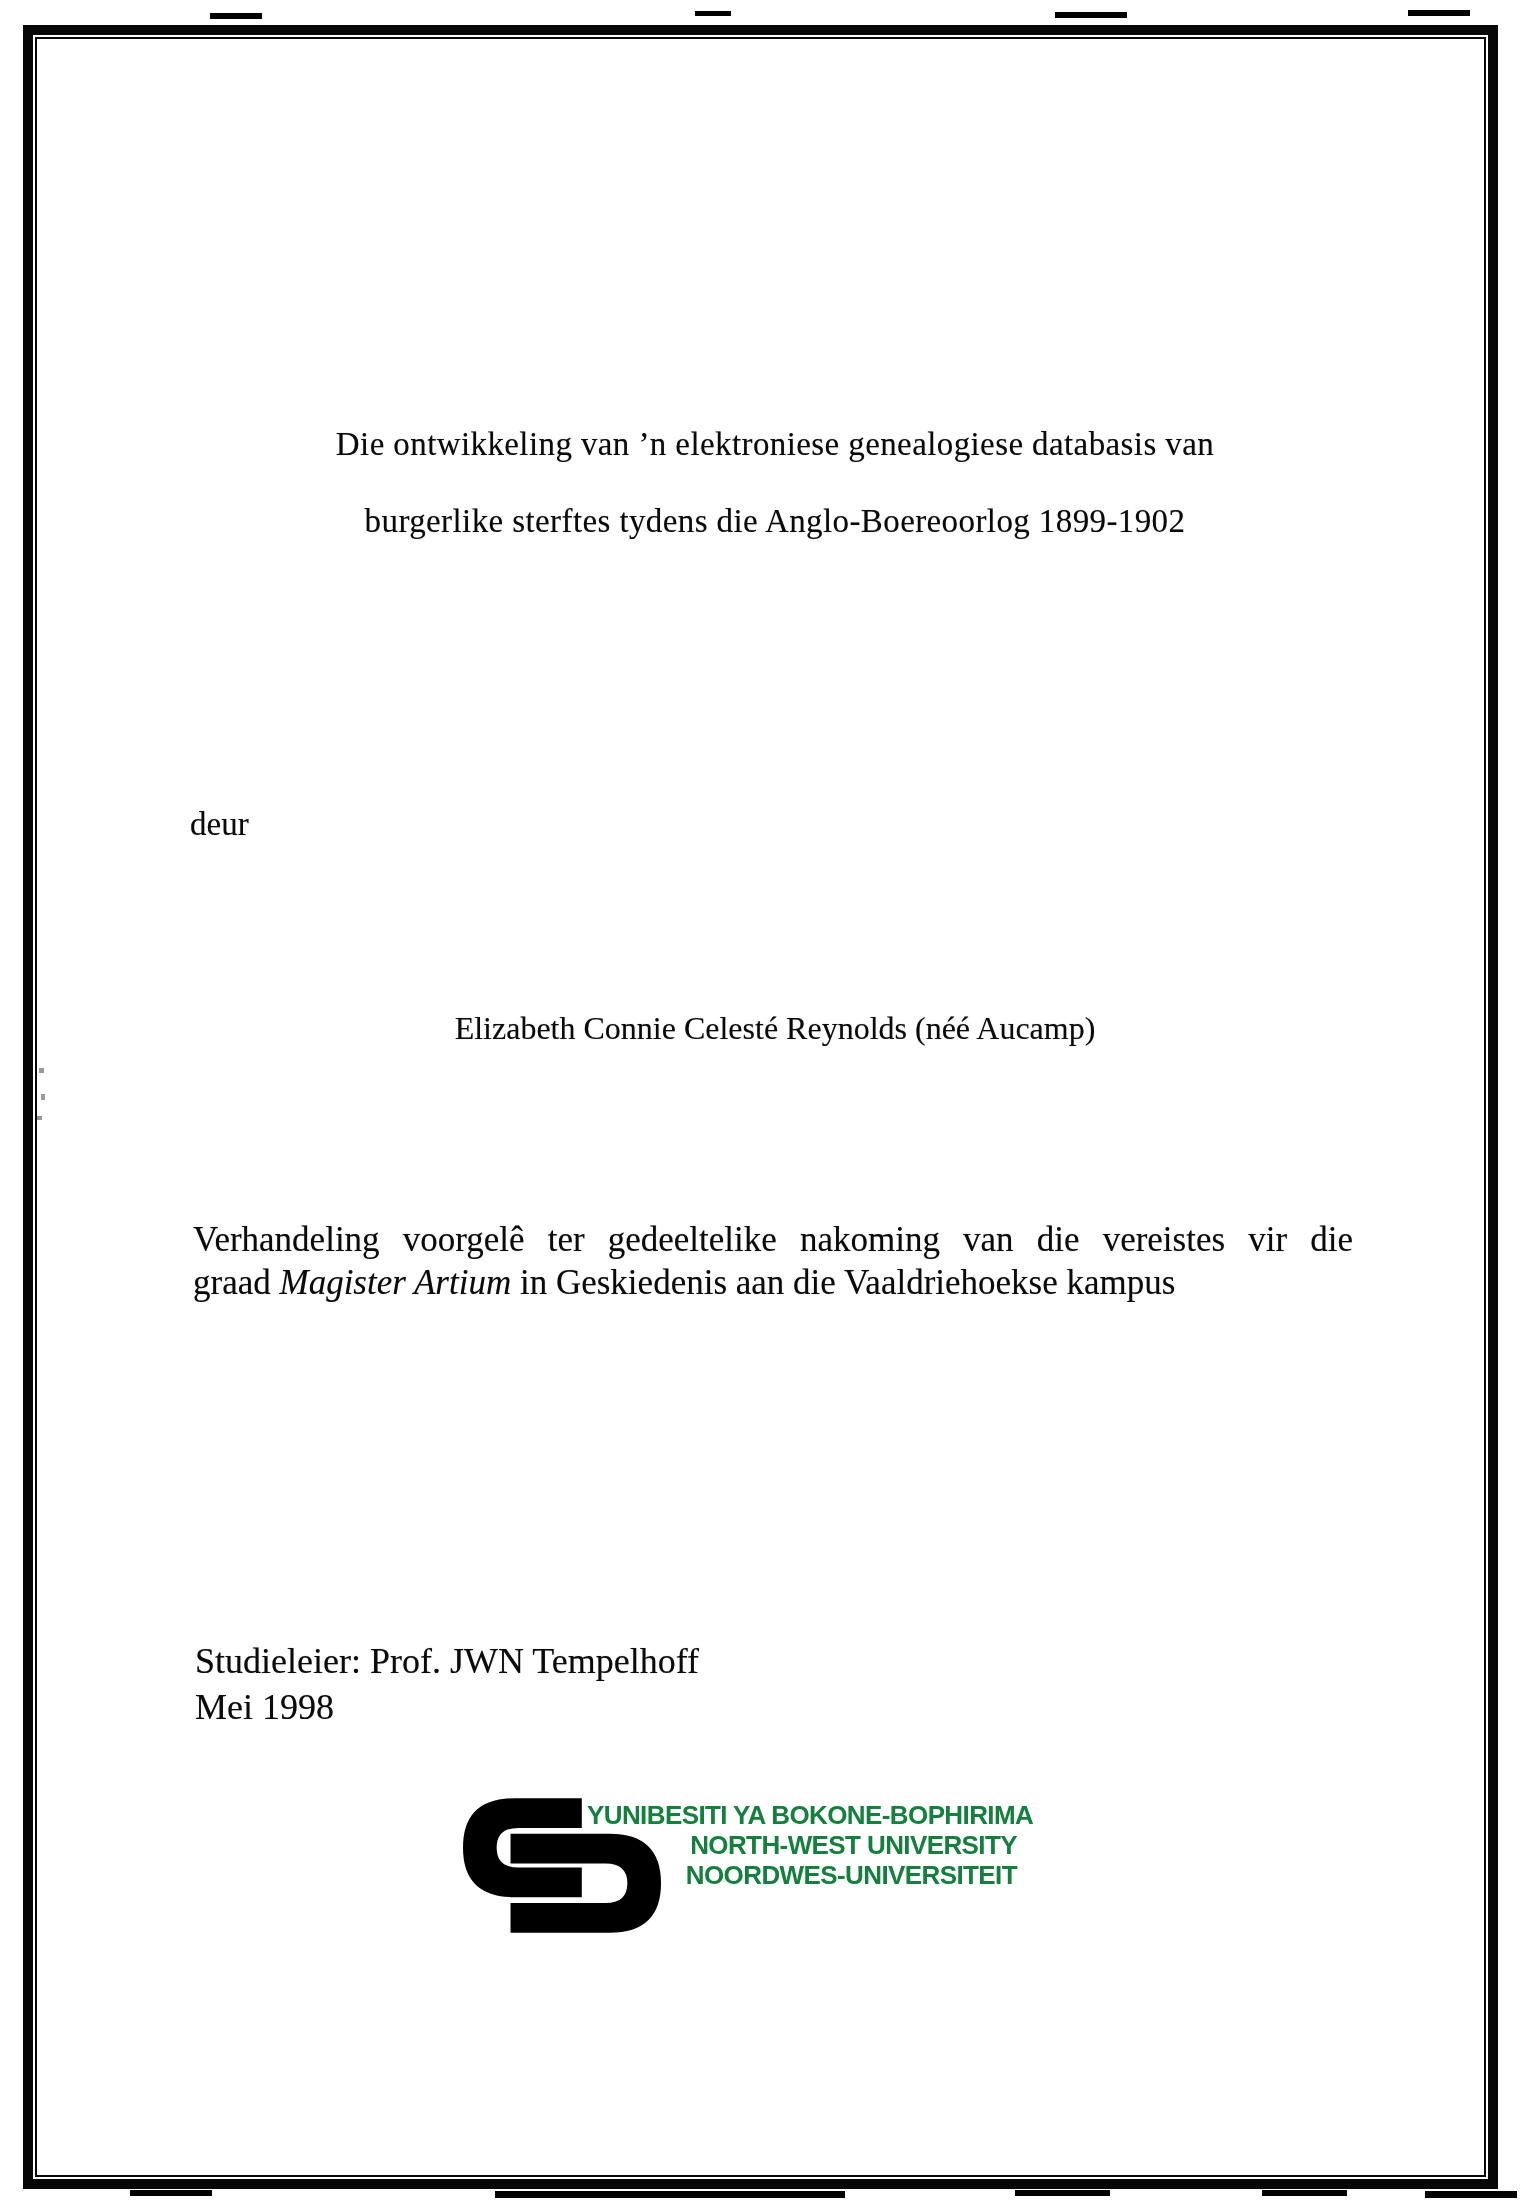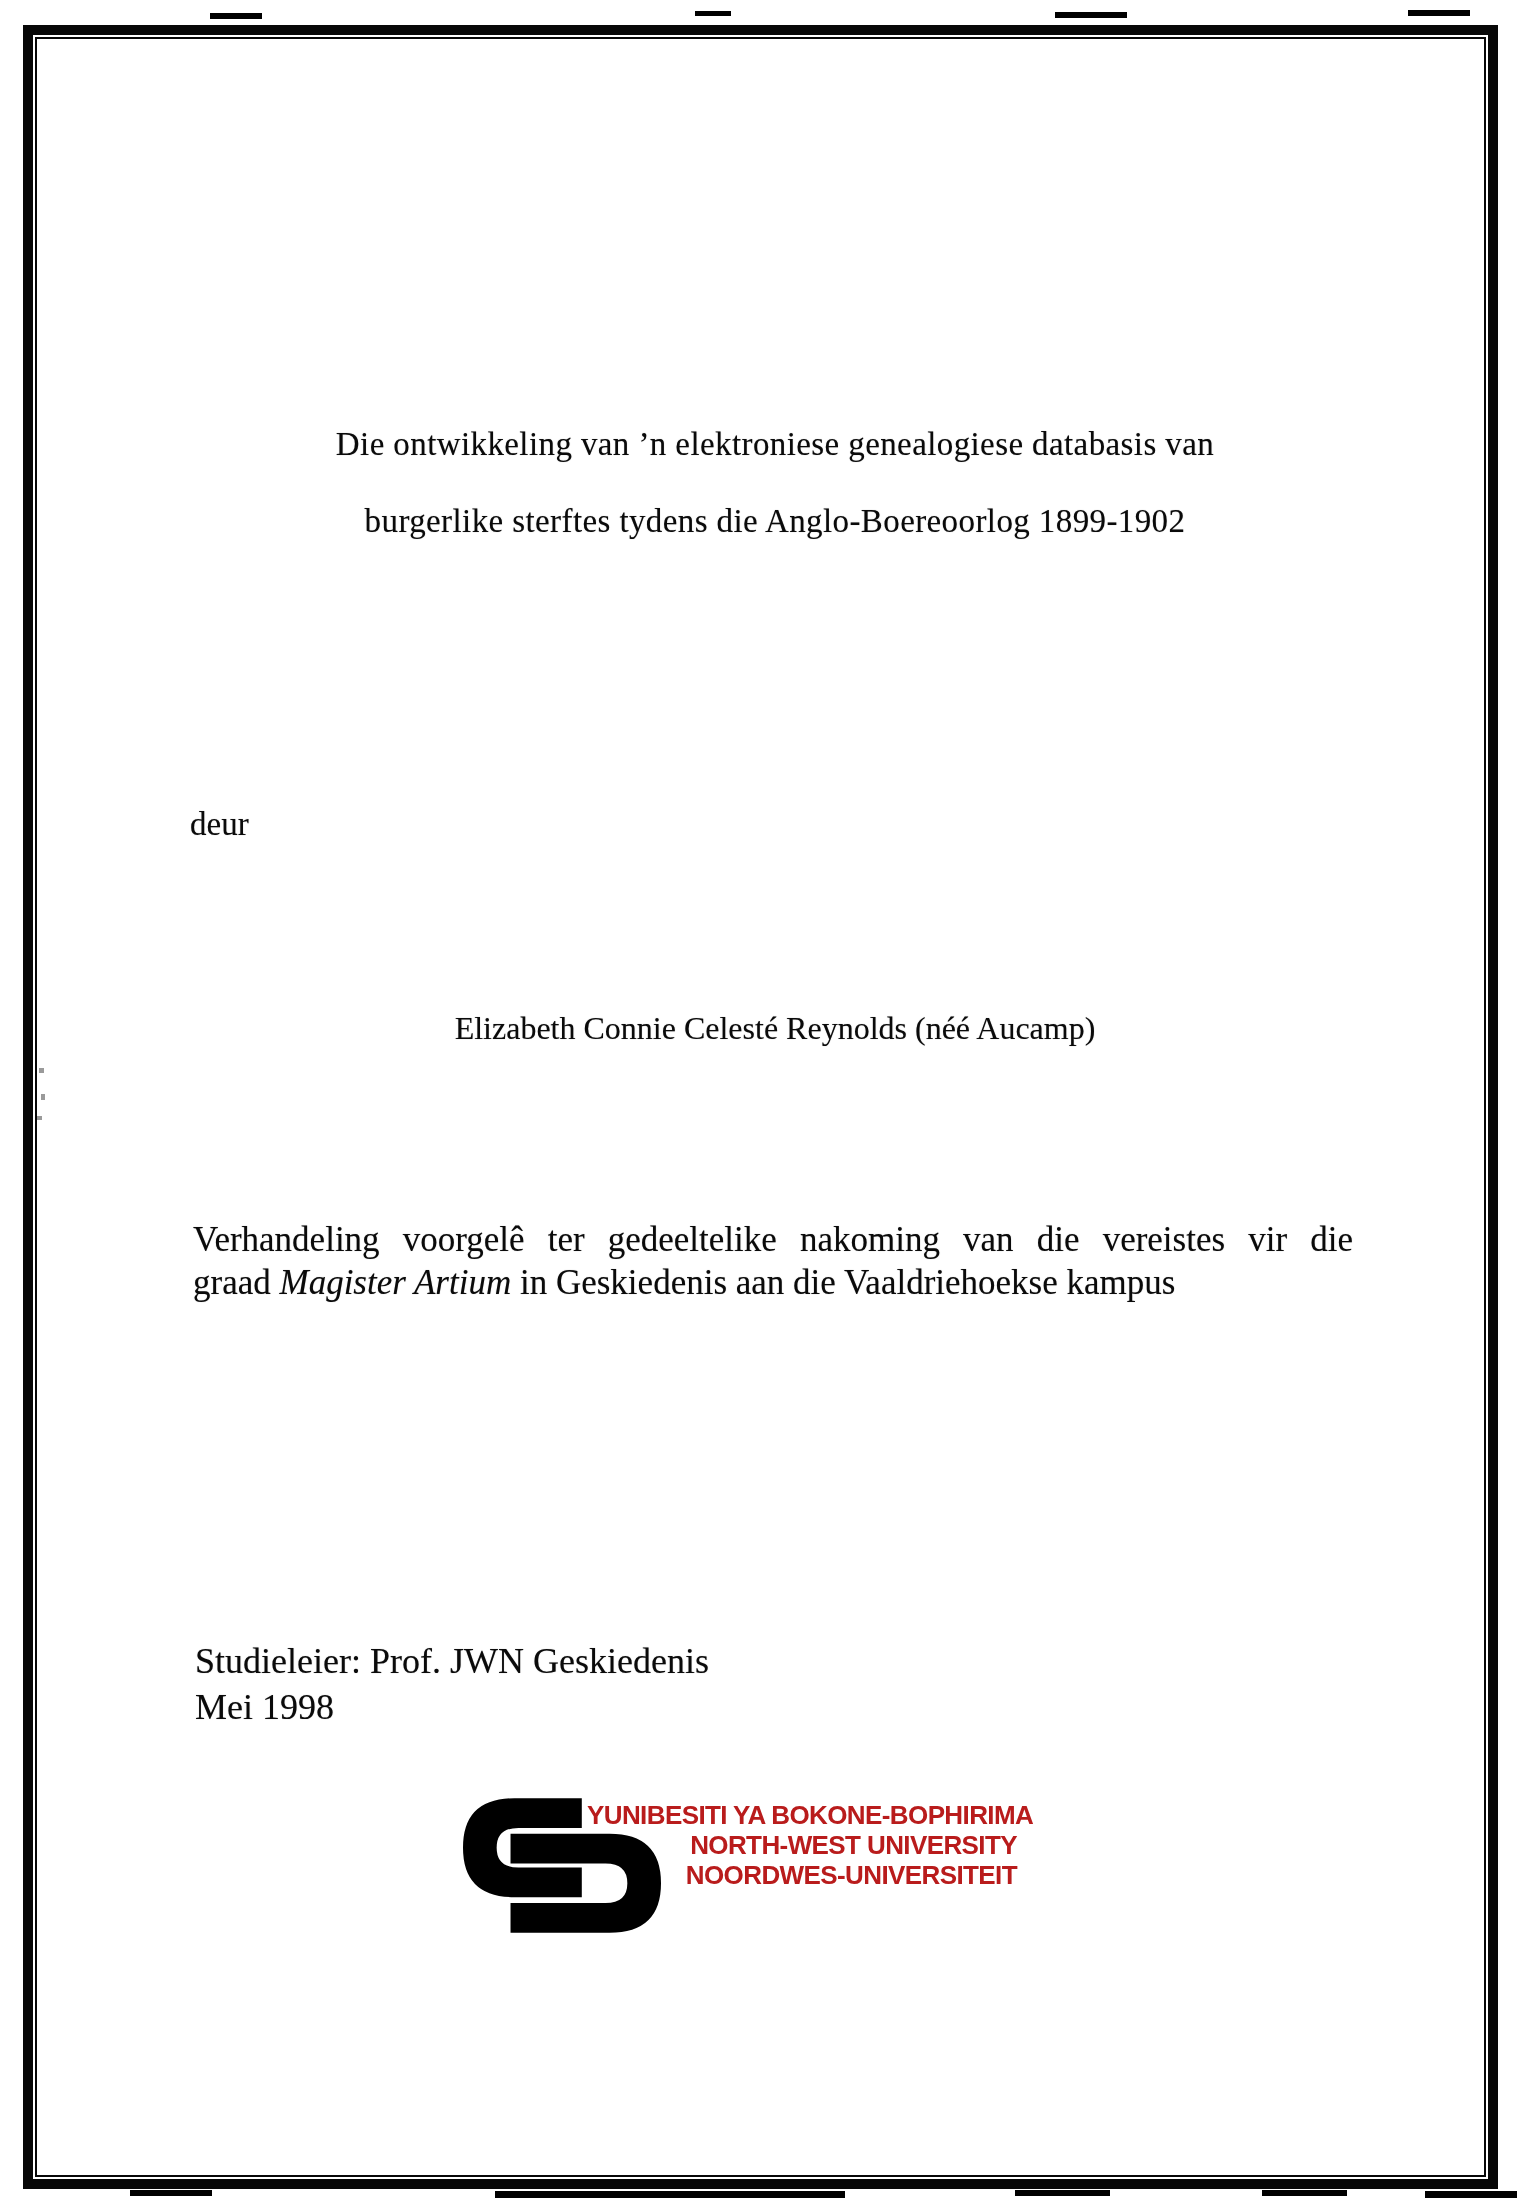--- a/index.html
+++ b/index.html
@@ -81,21 +81,21 @@
   }
   .logo-text {
     position: absolute;
     left: 587px; top: 1800px;
     width: 430px;
     font-family: "Liberation Sans", "DejaVu Sans", sans-serif;
     font-weight: 700;
     font-size: 26px;
     line-height: 30px;
     letter-spacing: -0.6px;
-    color: #b91c1c;
+    color: #15803d;
   }
   .logo-text div { white-space: nowrap; }
   .logo-text .r { text-align: right; }
 
   
   .noise { position: absolute; background: #000; }
   .speck { position: absolute; background: #9a9a9a; }
 </style>
 </head>
 <body>
@@ -111,21 +111,21 @@
 
 <div class="deur-line ink">deur</div>
 <div class="author-line ink">Elizabeth Connie Celesté Reynolds (néé Aucamp)</div>
 
 <div class="statement ink">
   <div class="just">Verhandeling voorgelê ter gedeeltelike nakoming van die vereistes vir die</div>
   <div class="nw"><span>graad </span><span class="it">Magister Artium</span><span> in Geskiedenis aan die Vaaldriehoekse kampus</span></div>
 </div>
 
 <div class="supervisor-block ink">
-  <div>Studieleier: Prof. JWN Geskiedenis</div>
+  <div>Studieleier: Prof. JWN Tempelhoff</div>
   <div>Mei 1998</div>
 </div>
 
 <svg class="logo-mark" viewBox="0 0 200 136" xmlns="http://www.w3.org/2000/svg" aria-hidden="true">
   <path fill="#000" d="M120,0 H52 Q0,0 0,50 Q0,100 52,100 H120 V70 H56 Q34,70 34,50 Q34,30 56,30 H120 Z"></path>
   <path fill="#000" d="M48,36 H148 Q200,36 200,86 Q200,136 148,136 H48 V106 H144 Q166,106 166,86 Q166,66 144,66 H48 Z"></path>
 </svg>
 <div class="logo-text">
   <div>YUNIBESITI YA BOKONE-BOPHIRIMA</div>
   <div class="r">NORTH-WEST UNIVERSITY</div>

